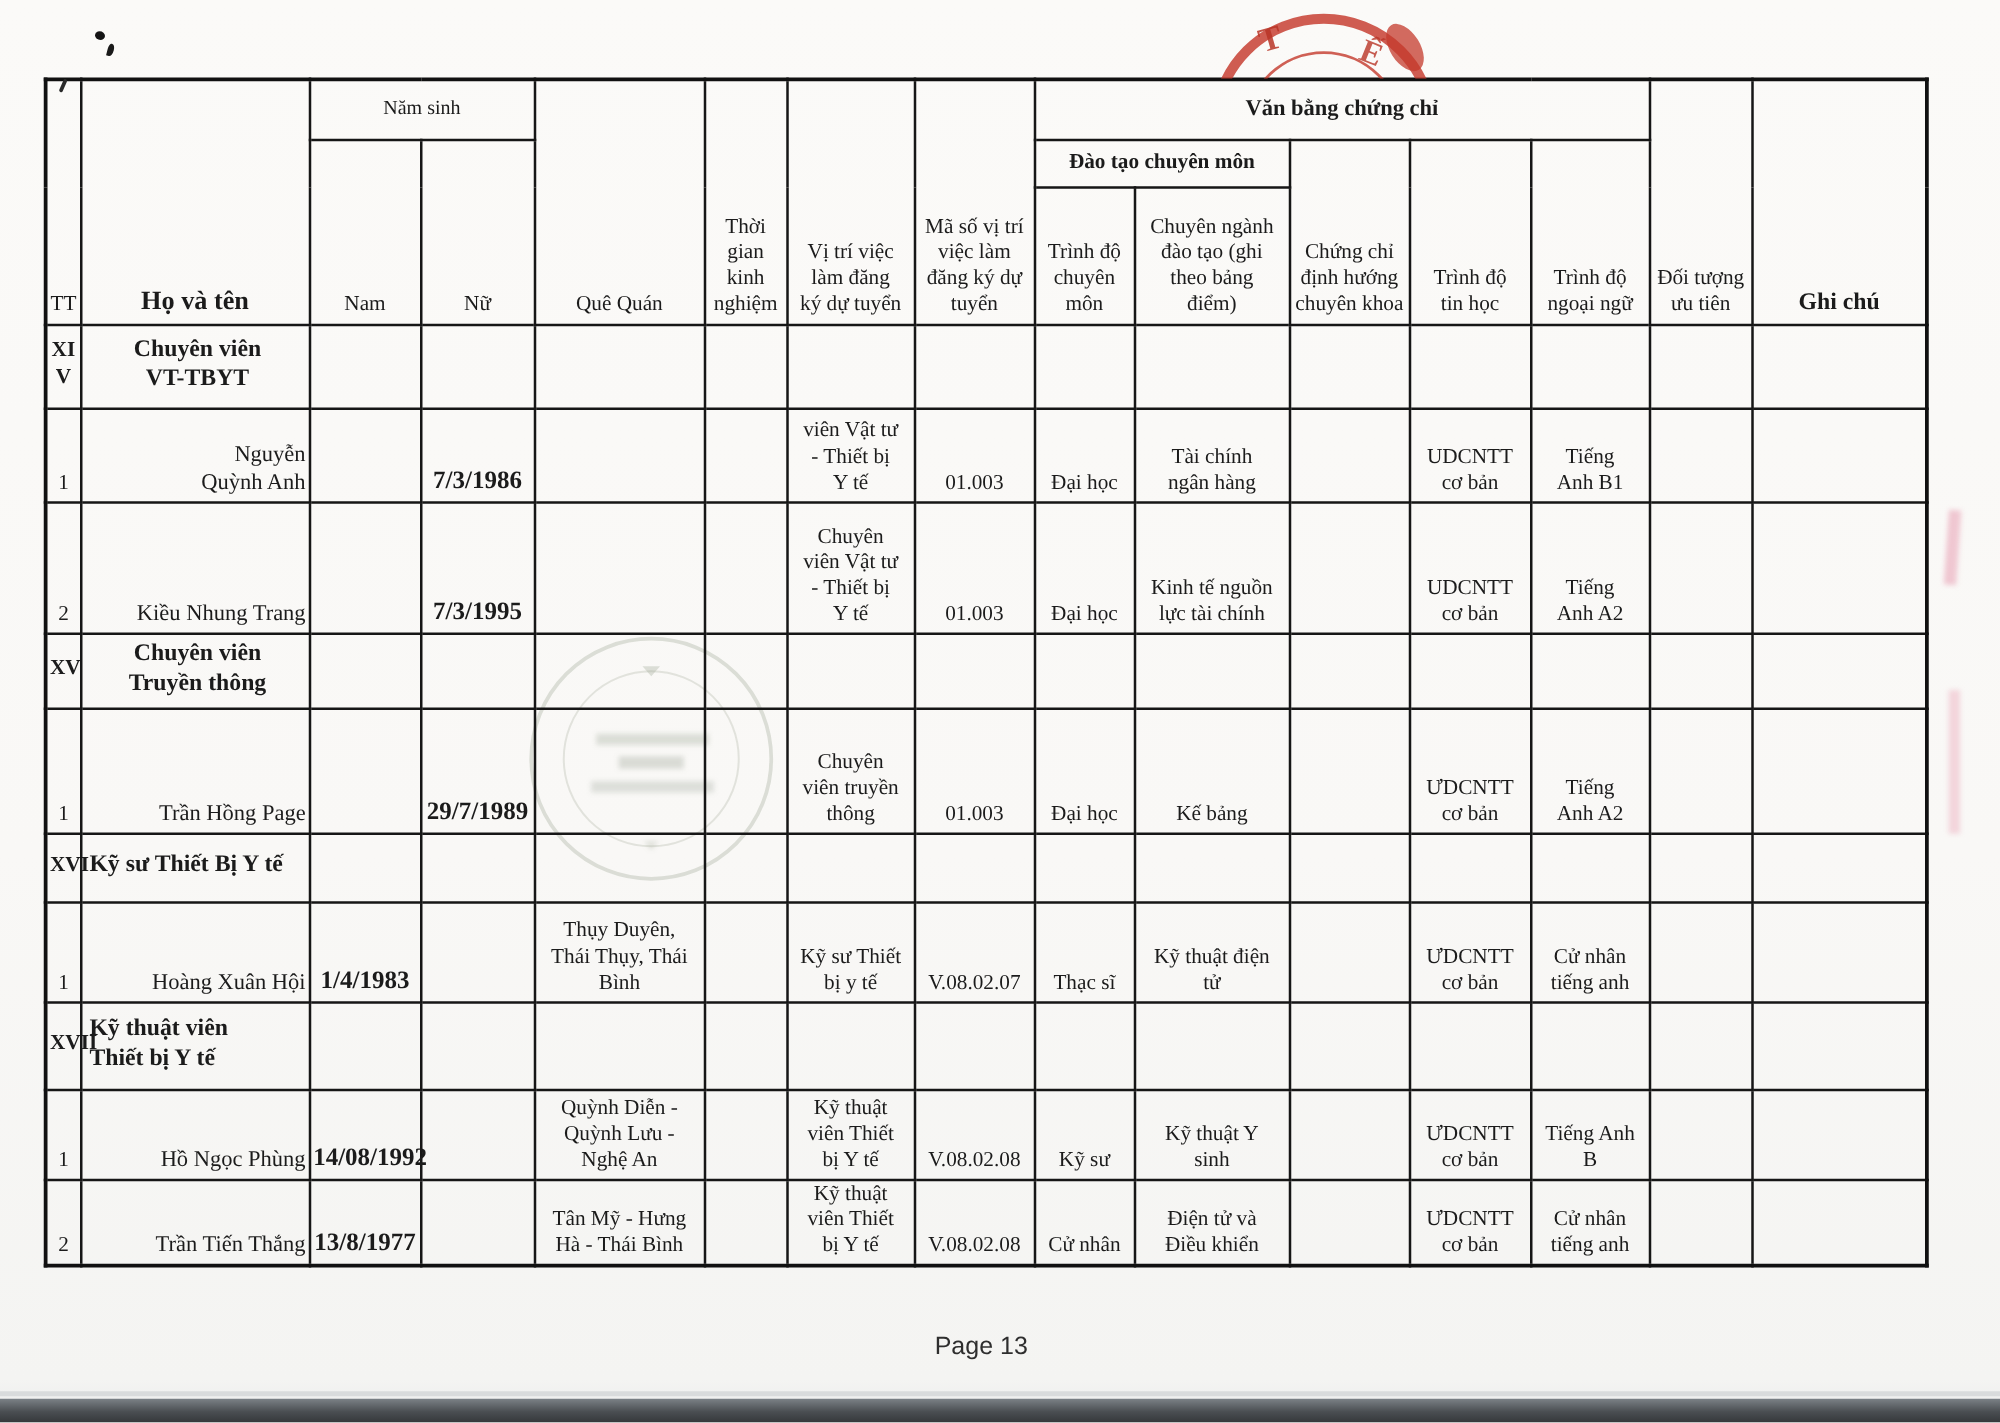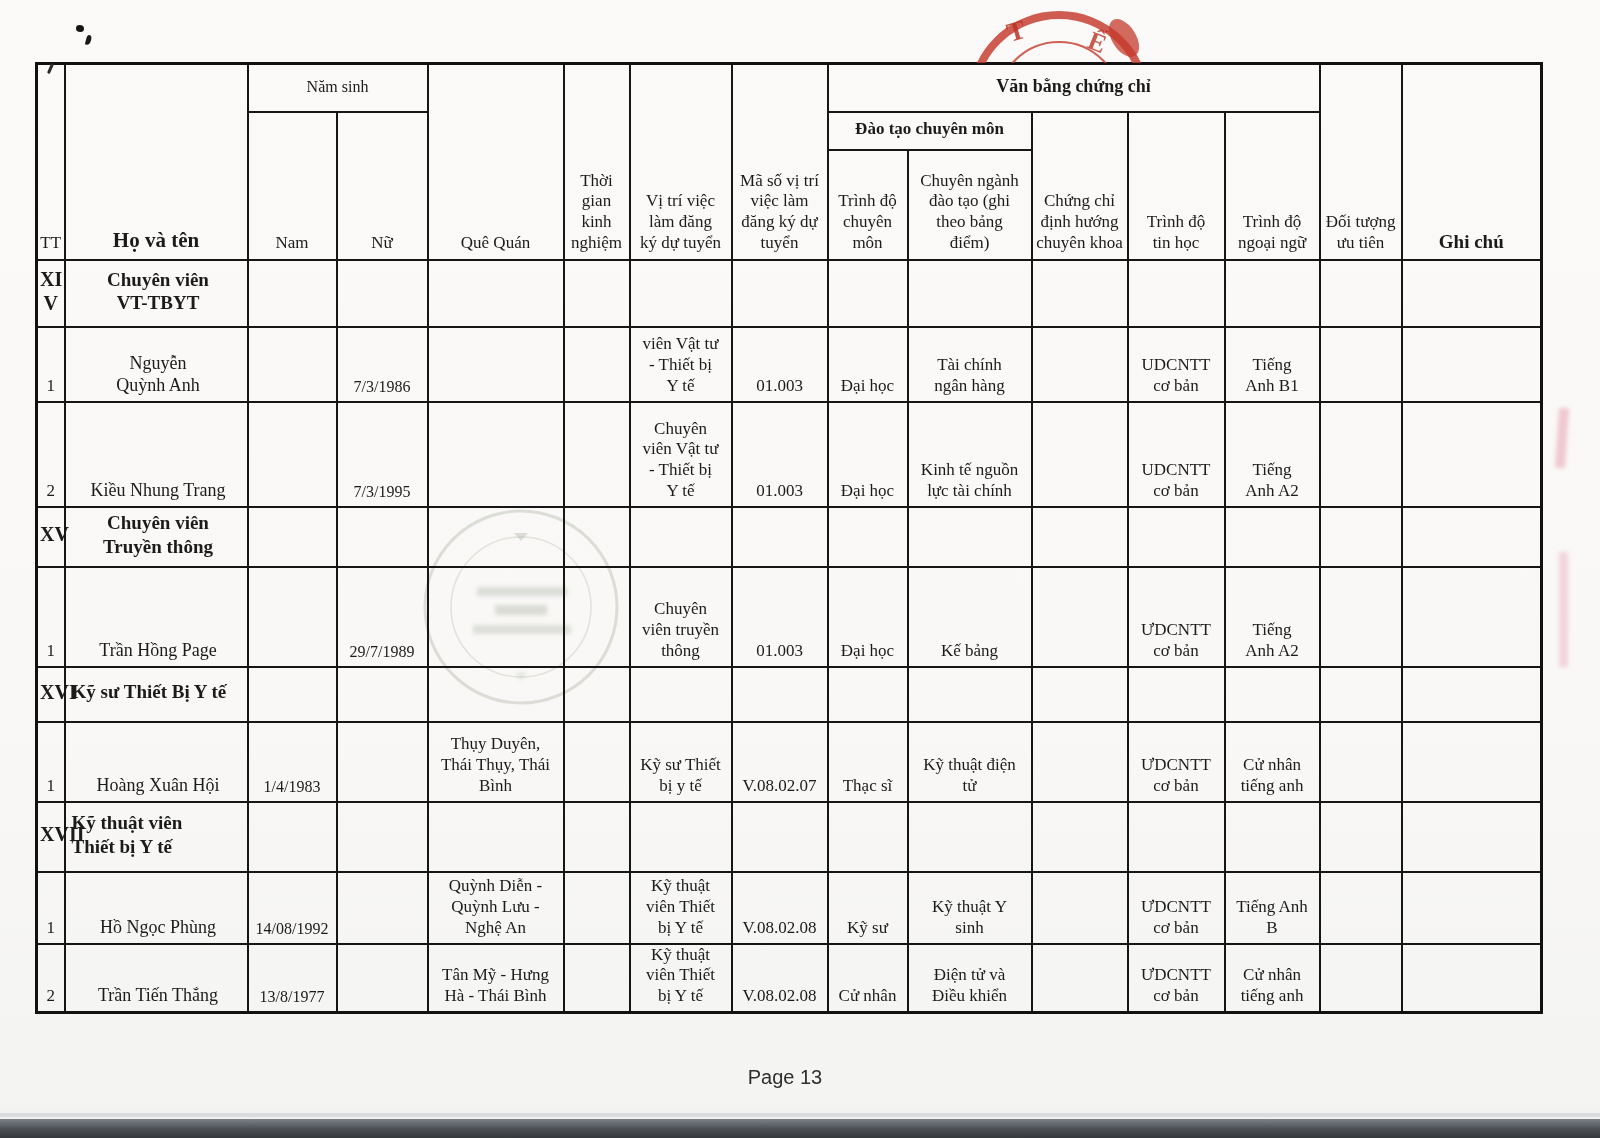--- a/index.html
+++ b/index.html
@@ -27,23 +27,23 @@
     font-size:17px;line-height:1.22;
     background:transparent;
   }
   table{border:3px solid #111;}
   thead th{font-weight:normal;}
   th.group{vertical-align:middle;font-weight:bold;padding-bottom:2px;}
   th.h-name{font-weight:bold;font-size:21px;}
   th.h-ghichu{font-weight:bold;font-size:19px;text-align:center;}
   th.h-namsinh{font-size:16px;}
   tbody td{padding-bottom:4px;}
-  tbody td.c1{text-align:center;padding-left:6px;font-size:18px;}
-  tbody td.c2,tbody td.c3{font-size:16px;}
-  tbody tr.section td{font-weight:bold;vertical-align:middle;font-size:20px;}
+  tbody td.c1{text-align:right;padding-left:6px;font-size:18px;}
+  tbody td.c2,tbody td.c3{font-size:20px;font-weight:bold;}
+  tbody tr.section td{font-weight:bold;vertical-align:middle;font-size:17px;}
   tbody tr.section td.c1{font-size:19px;}
 
   
   .footer{
     position:absolute;left:700px;top:1066px;width:170px;text-align:center;
     font-family:"Liberation Sans","DejaVu Sans",sans-serif;
     font-size:20px;color:#2e2e2e;z-index:3;
   }
   .scan-line{position:absolute;left:0;top:1113px;width:1600px;height:4px;background:#d9dbdc;z-index:3;}
   .scan-bar{position:absolute;left:0;top:1119px;width:1600px;height:19px;

